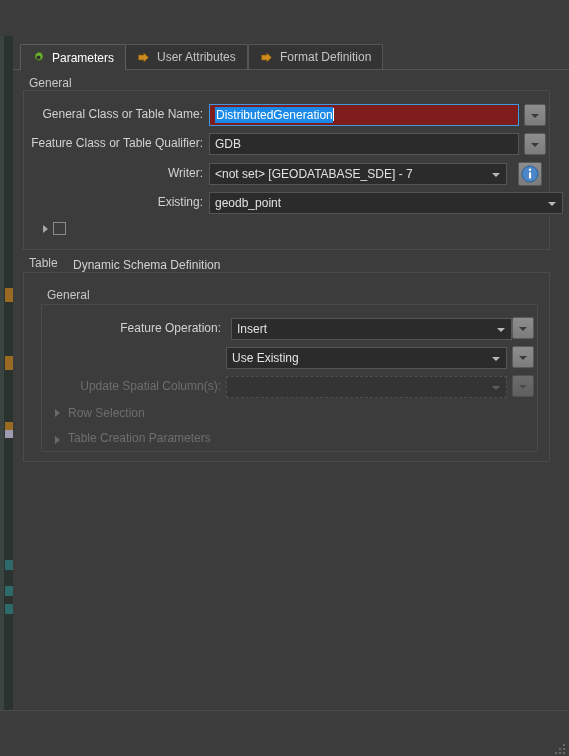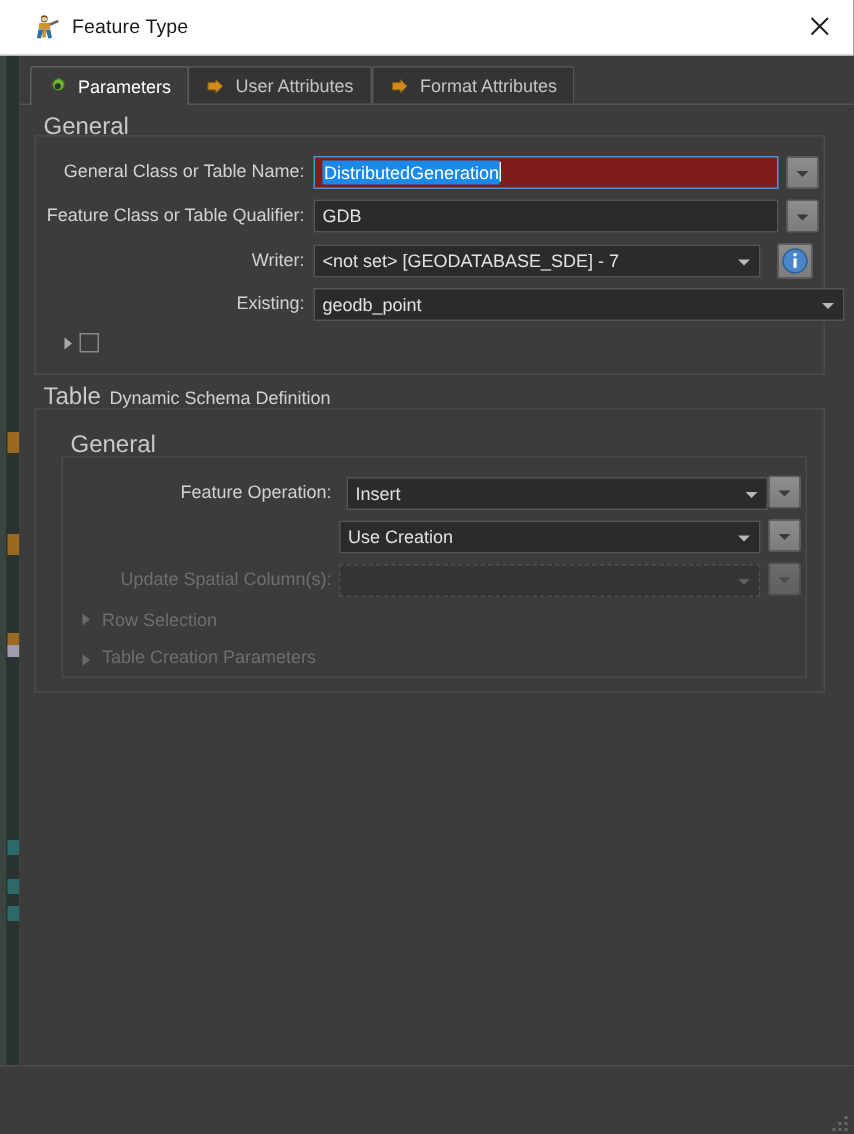--- a/index.html
+++ b/index.html
@@ -163,21 +163,21 @@
 
   
   .group {
     position: absolute;
     box-sizing: border-box;
     border: 1px solid #4a4a4a;
     background: transparent;
   }
   .group-label {
     position: absolute;
-    font-size: 16px;
+    font-size: 12px;
     color: #c8c8c8;
     background: #3c3c3c;
     padding: 0 3px;
   }
 
   #grp-general  { left: 10px; top: 90px;  width: 527px; height: 160px; }
   #lbl-general  { left: 13px; top: 76px; }
 
   #grp-table    { left: 10px; top: 272px; width: 527px; height: 190px; }
   #lbl-table    { left: 13px; top: 256px; }
@@ -341,39 +341,20 @@
   <div class="bg-chip c4"></div>
   <div class="bg-chip teal t1"></div>
   <div class="bg-chip teal t2"></div>
   <div class="bg-chip teal t3"></div>
   <div class="bg-sep"></div>
   <div class="bg-dot"></div>
 </div>
 
 <div id="dialog">
 
-  <div id="titlebar">
-    <span id="title-icon">
-      <svg width="18" height="18" viewBox="0 0 18 18">
-        <circle cx="7.5" cy="3.6" r="2.2" fill="#3a3a3a"></circle>
-        <path d="M4.3 6.2 L10.8 6.2 L11.6 10.4 L8.6 10.4 L8.6 16.0 L6.2 16.0 L6.2 10.4 L3.6 10.4 Z" fill="#d2922a"></path>
-        <path d="M10.5 6.6 L16.5 4.2 L17.2 5.8 L11.4 8.4 Z" fill="#6b6b6b"></path>
-        <path d="M3.6 10.6 L7.0 10.6 L5.2 16.6 L2.6 16.4 Z" fill="#2f6f9e"></path>
-        <path d="M8.4 10.6 L11.6 10.6 L12.6 16.4 L10.2 16.6 Z" fill="#2f6f9e"></path>
-        <circle cx="7.5" cy="3.4" r="1.9" fill="#e8c89a"></circle>
-        <path d="M5.4 2.0 q2.2 -1.5 4.3 0.2 l-0.4 0.8 q-1.8 -1.1 -3.6 -0.2 Z" fill="#7d4a1a"></path>
-      </svg>
-    </span>
-    <span id="title-text">Feature Type</span>
-    <div id="close-btn">
-      <svg width="13" height="13" viewBox="0 0 13 13">
-        <path d="M1 1 L12 12 M12 1 L1 12" stroke="#1b1b1b" stroke-width="1.3" fill="none"></path>
-      </svg>
-    </div>
-  </div>
 
   <div id="tabstrip">
 
     <div class="tab active" id="tab-params">
       <span class="tab-ico">
         <svg width="13" height="13" viewBox="0 0 16 16">
           <path d="M8 1.2 l1.1 1.0 1.5 -0.4 0.6 1.4 1.5 0.3 -0.2 1.5 1.2 1.0 -0.9 1.2 0.6 1.4 -1.4 0.7 -0.2 1.5 -1.5 -0.1 -1.1 1.1 -1.2 -0.9 -1.4 0.5 -0.7 -1.3 -1.5 -0.3 0.1 -1.5 -1.1 -1.0 0.9 -1.2 -0.5 -1.4 1.4 -0.6 0.3 -1.5 1.5 0.2 z" fill="#6fb72f" stroke="#3d7417" stroke-width="0.8"></path>
           <circle cx="8" cy="8" r="2.5" fill="#2f2f2f"></circle>
         </svg>
       </span>
@@ -388,21 +369,21 @@
       </span>
       <span>User Attributes</span>
     </div>
 
     <div class="tab" id="tab-format">
       <span class="tab-ico">
         <svg width="13" height="13" viewBox="0 0 16 16">
           <path d="M2 5 L8.5 5 L8.5 2.5 L14 8 L8.5 13.5 L8.5 11 L2 11 Z" fill="#cf8c1e" stroke="#8a5a0d" stroke-width="0.8"></path>
         </svg>
       </span>
-      <span>Format Attributes</span>
+      <span>Format Definition</span>
     </div>
   </div>
 
   <div class="group-label" id="lbl-general">General</div>
   <div class="group" id="grp-general"></div>
 
   <div class="row" style="left:10px; top:104px; width:180px;">
     <span class="flabel">General Class or Table Name:</span>
   </div>
   <div class="field focused" style="left:196px; top:104px; width:310px;">
@@ -454,21 +435,21 @@
   <div class="row" style="left:40px; top:318px; width:168px;">
     <span class="flabel">Feature Operation:</span>
   </div>
   <div class="field" style="left:218px; top:318px; width:281px;">
     <span>Insert</span>
     <span class="combo-arrow"></span>
   </div>
   <div class="sidebtn" style="left:499px; top:317px;"></div>
 
   <div class="field" style="left:213px; top:347px; width:281px;">
-    <span>Use Creation</span>
+    <span>Use Existing</span>
     <span class="combo-arrow"></span>
   </div>
   <div class="sidebtn" style="left:499px; top:346px;"></div>
 
   <div class="row" style="left:40px; top:376px; width:168px;">
     <span class="flabel disabled">Update Spatial Column(s):</span>
   </div>
   <div class="field disabled" style="left:213px; top:376px; width:281px;">
     <span></span>
     <span class="combo-arrow disabled"></span>

